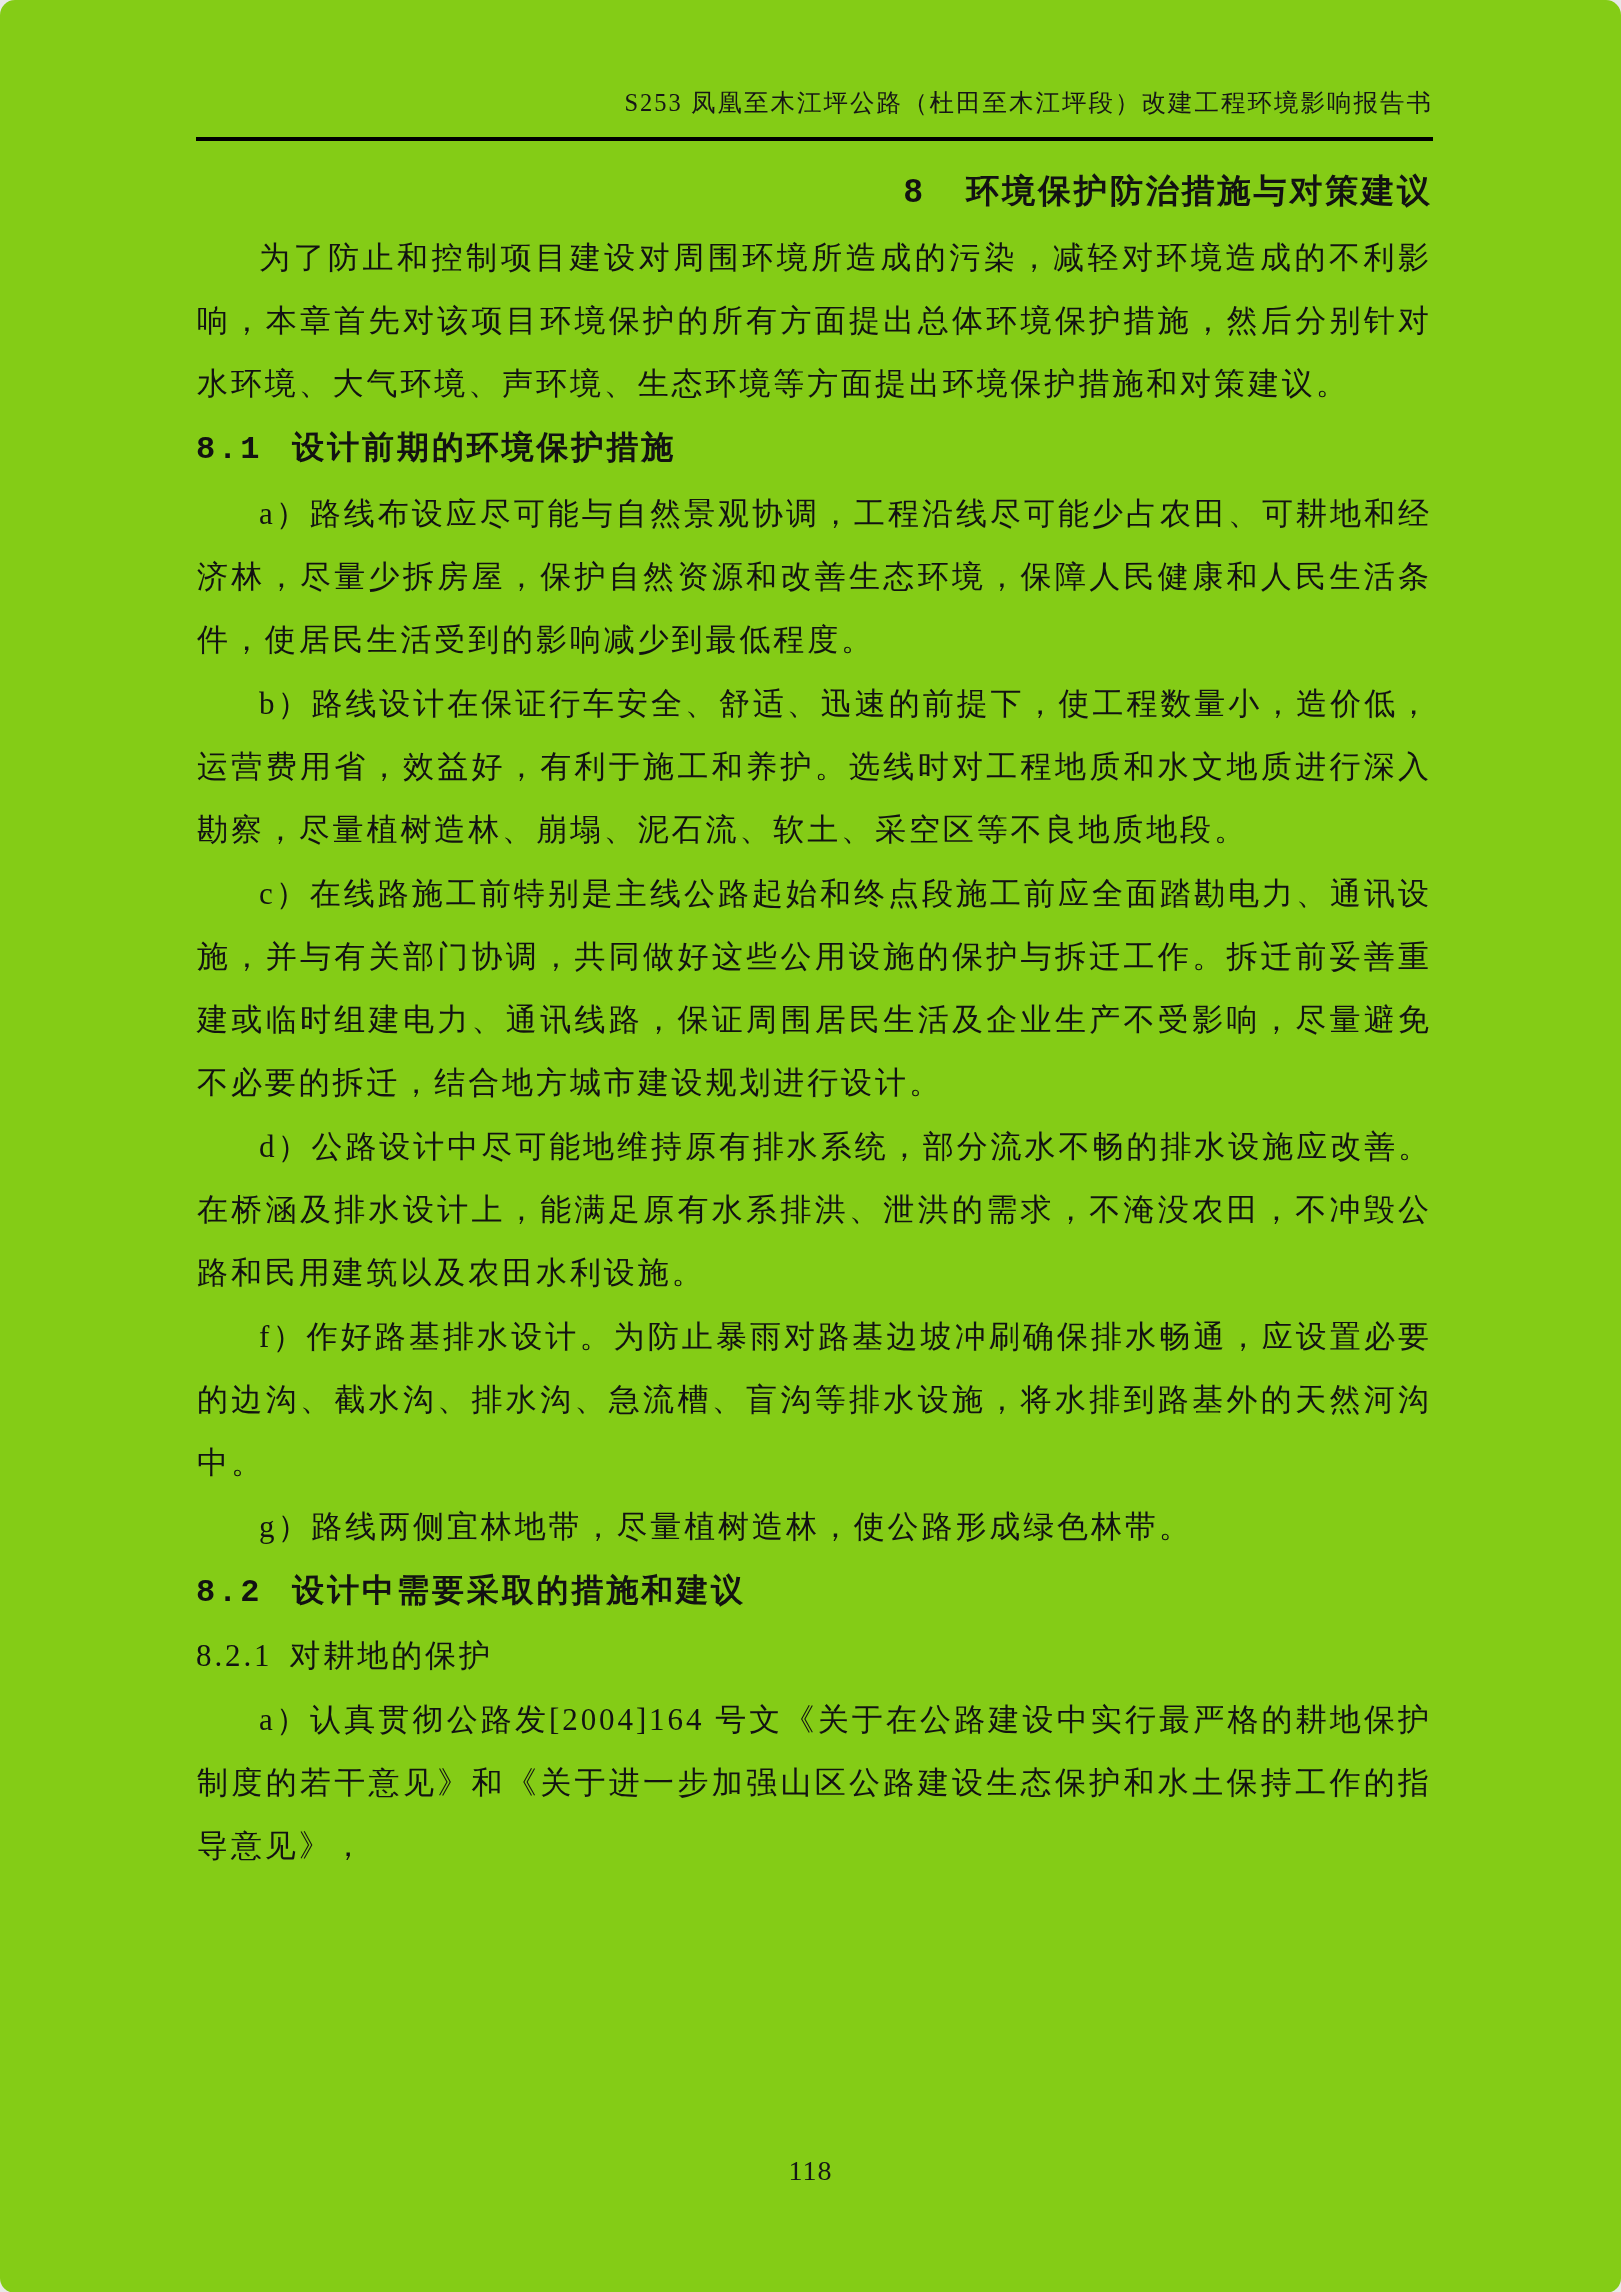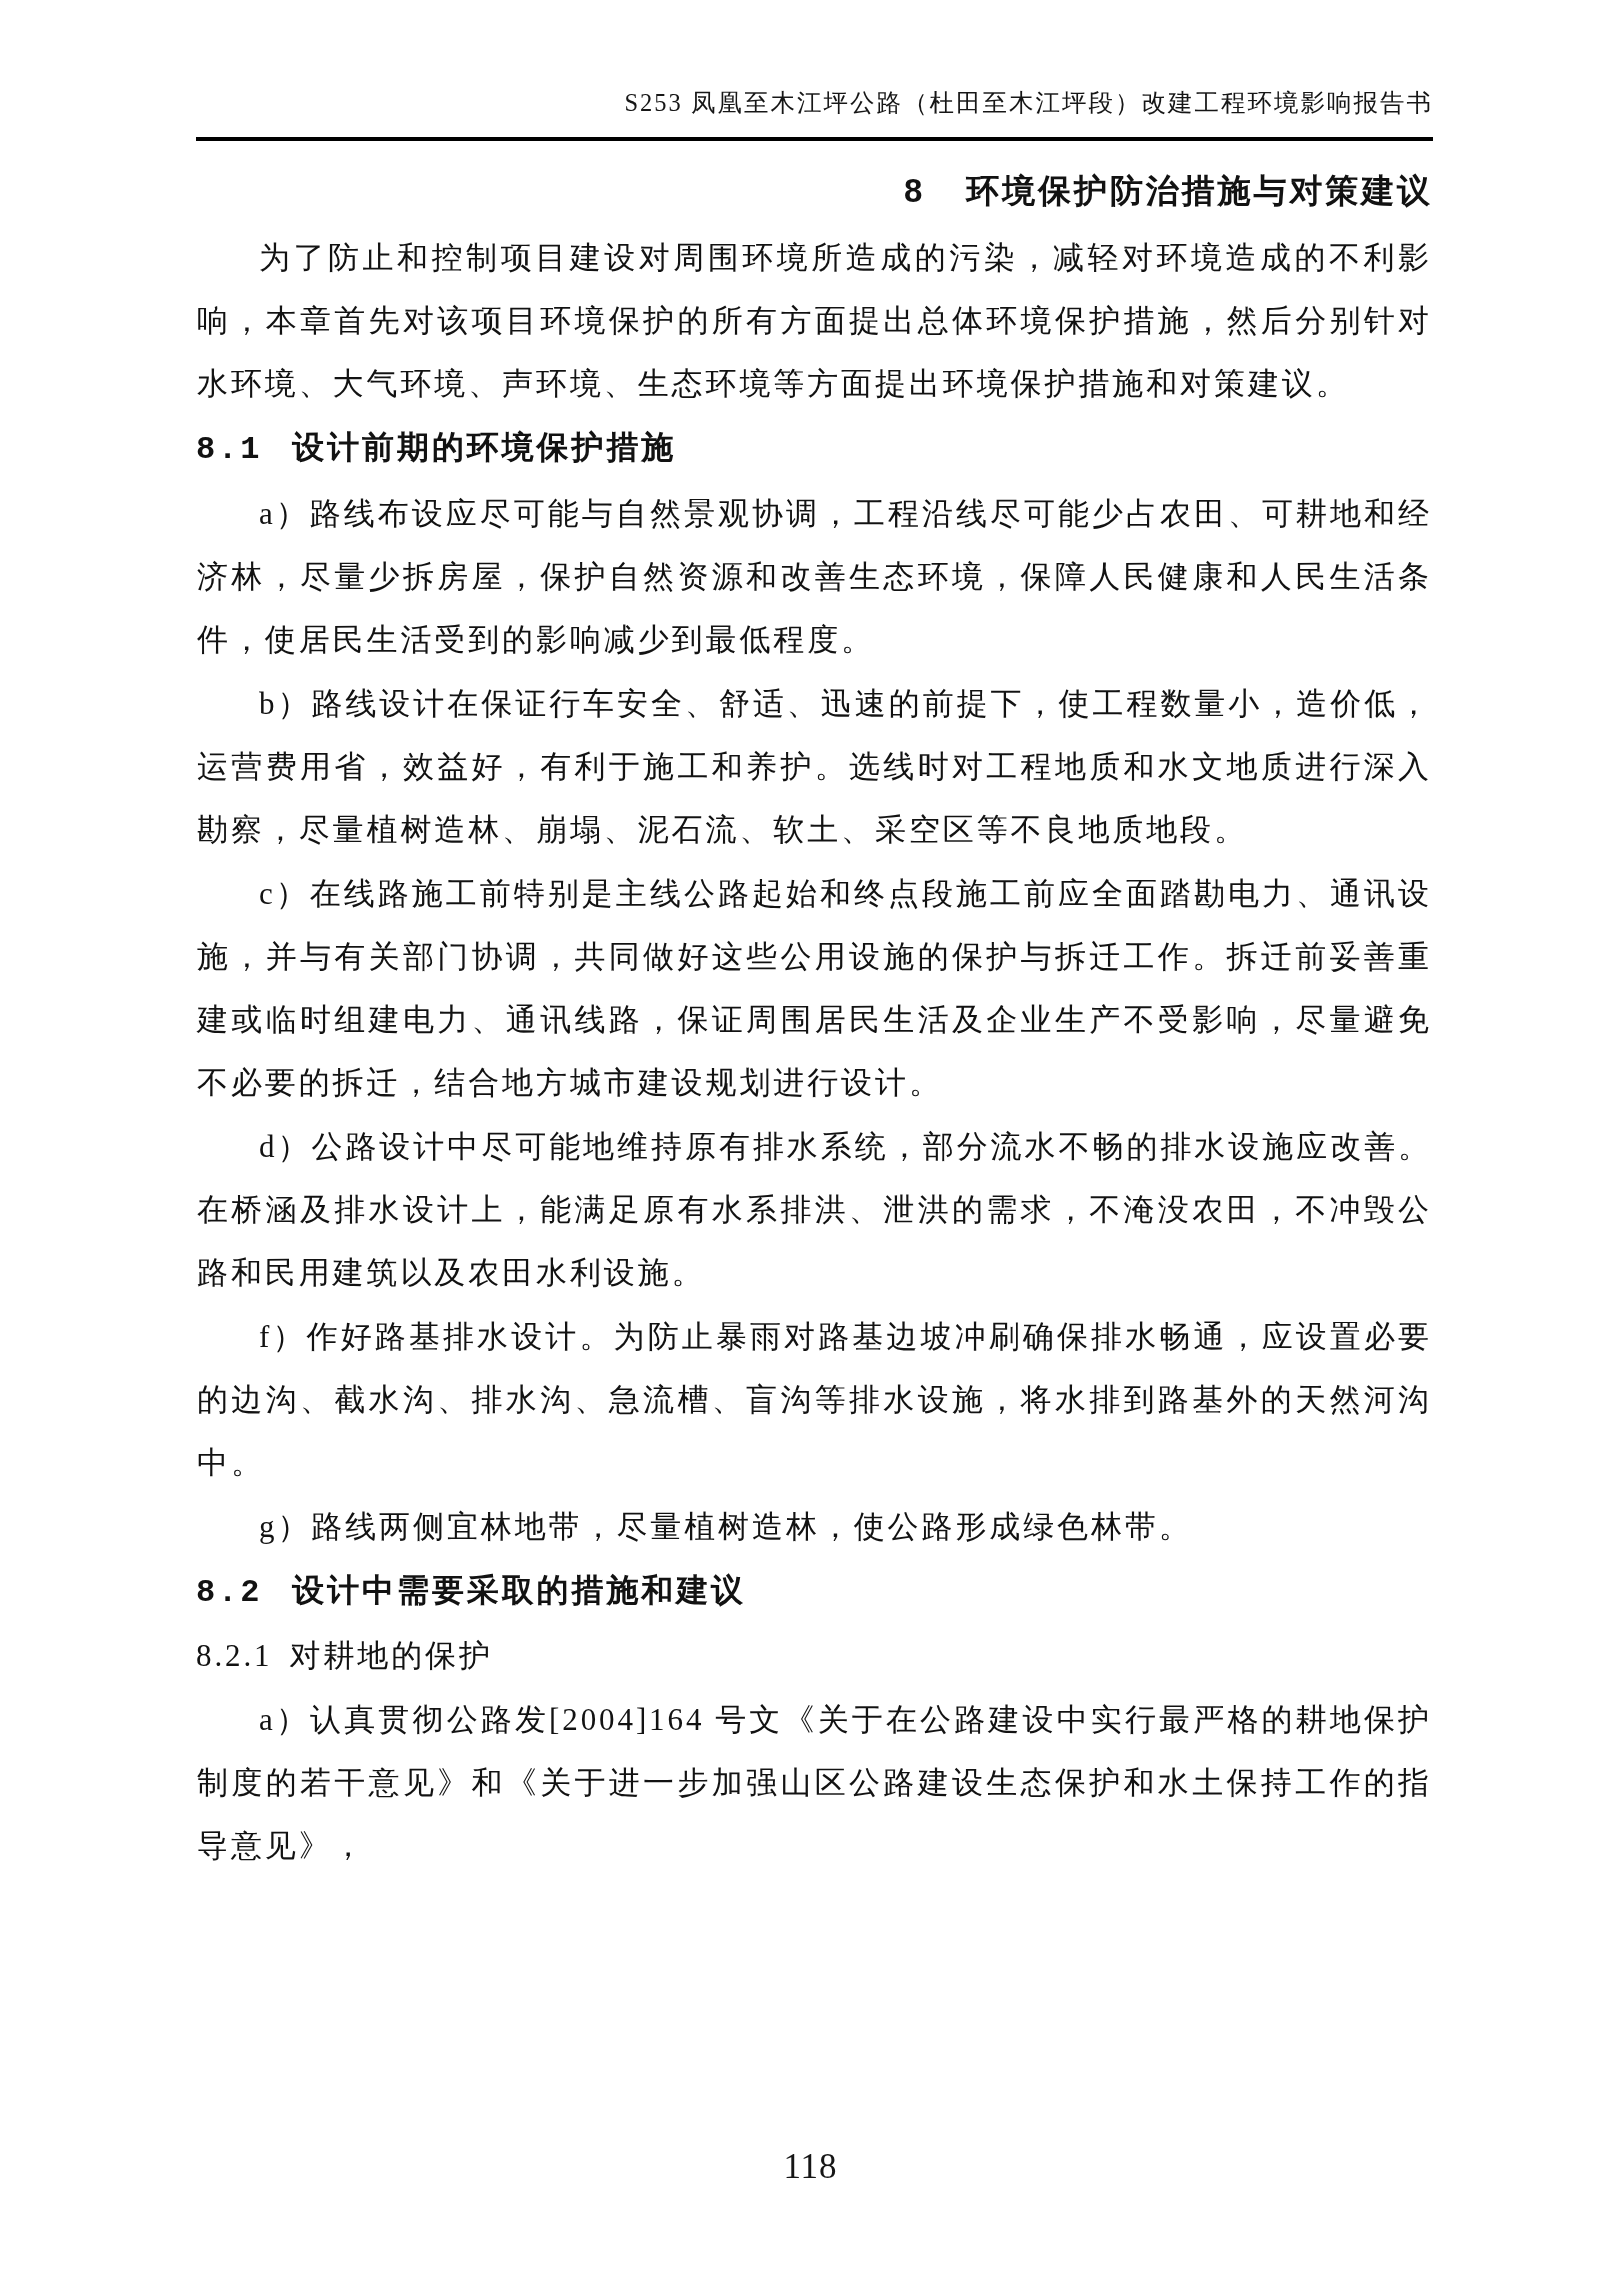--- a/index.html
+++ b/index.html
@@ -5,26 +5,27 @@
   html, body {
     margin: 0;
     padding: 0;
     background: #e8e8e8;
   }
   .page {
     position: relative;
     width: 1621px;
     height: 2293px;
     margin: 0 auto;
-    background: #ffffff;
+    background: #84cc16;
     overflow: hidden;
     box-sizing: border-box;
     padding: 0 188px 0 196px;
     color: #121212;
     font-family: "Liberation Serif", "DejaVu Serif", serif;
+    border-radius: 15px;
   }
   .running-header {
     padding-top: 86px;
     text-align: right;
     font-size: 24.5px;
     line-height: 33px;
     letter-spacing: 2px;
     color: #161616;
     white-space: nowrap;
   }
@@ -71,21 +72,21 @@
     text-align: justify;
     text-justify: inter-character;
   }
   p.para-intro { margin-top: 9.8px; }
   .page-footer {
     position: absolute;
     left: 0;
     right: 0;
     bottom: 106px;
     text-align: center;
-    font-size: 35px;
+    font-size: 28px;
     letter-spacing: 1px;
     color: #161616;
   }
 </style>
 </head>
 <body>
 
 <div class="page">
 
   <header class="running-header">

